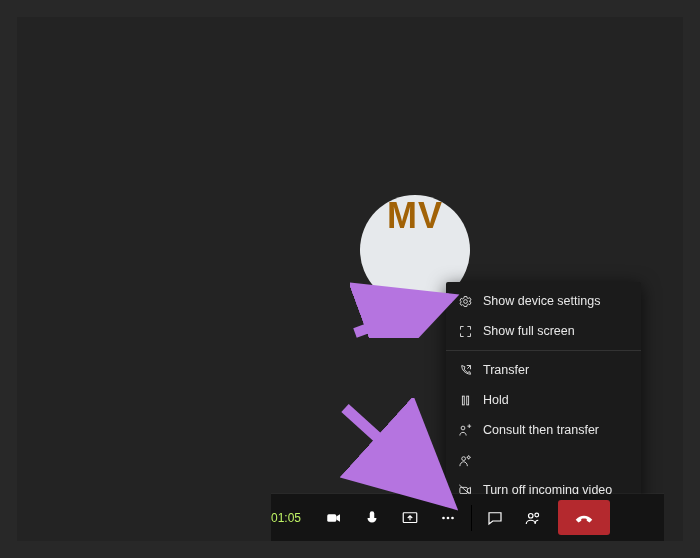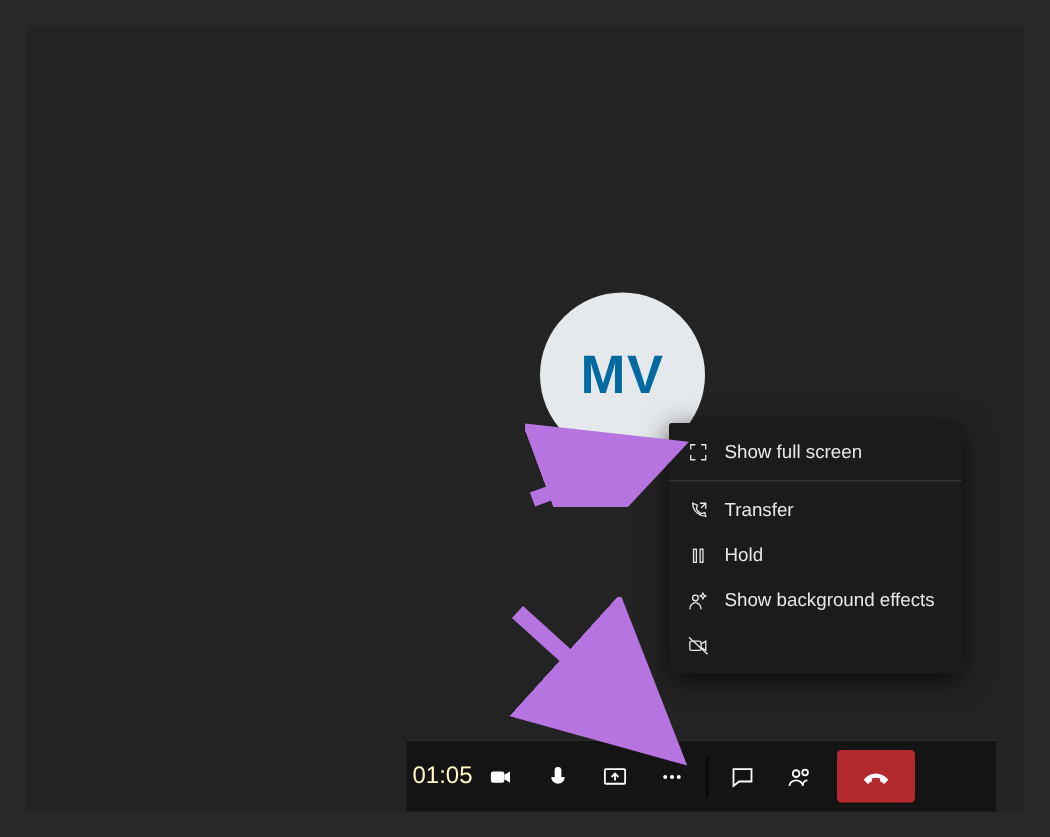--- a/index.html
+++ b/index.html
@@ -1,22 +1,22 @@
 <!DOCTYPE html>
 <html><head>
 <meta charset="utf-8">
 <style>
   html,body{margin:0;padding:0;width:700px;height:558px;background:#282828;font-family:"Segoe UI",Arial,sans-serif;color:#fff;overflow:hidden}
   .canvas{position:relative;width:700px;height:558px}
   .inner{position:absolute;left:17px;top:17px;width:666px;height:524px;background:#232323}
   
-  .avatar{position:absolute;width:110px;height:110px;border-radius:50%;background:#e6e9ec;left:360px;top:195px;display:flex;align-items:center;justify-content:center;font-size:36px;font-weight:600;color:#0369a1;letter-spacing:1px}
+  .avatar{position:absolute;width:110px;height:110px;border-radius:50%;background:#e6e9ec;left:360px;top:195px;display:flex;justify-content:center;font-size:36px;font-weight:600;color:#a16207;letter-spacing:1px}
   
   .bar{position:absolute;left:271px;bottom:17px;width:393px;height:47px;background:#141414;display:flex;align-items:center;box-shadow:0 -1px 0 rgba(255,255,255,.03)}
-  .timer{width:44px;text-align:right;font-size:16px;color:#fef9c3}
+  .timer{width:44px;text-align:left;font-size:12px;color:#bef264}
   .btn{width:38px;height:47px;display:flex;align-items:center;justify-content:center;color:#fff}
   .btn svg{width:18px;height:18px;stroke:#fff;fill:none;stroke-width:1.6}
   .btn.fill svg{fill:#fff;stroke:none}
   .hangup{width:52px;height:35px;margin:0 6px;background:#b4292e;border-radius:3px;display:flex;align-items:center;justify-content:center}
   .hangup svg{width:22px;height:22px;fill:#fff}
   .sep{width:1px;height:26px;background:#000;margin:0 4px}
   
   .menu{position:absolute;left:446px;top:282px;width:195px;background:#1b1b1b;box-shadow:0 4px 18px rgba(0,0,0,.7);font-size:12.5px;padding:4px 0;border-radius:2px}
   .mi{display:flex;align-items:center;height:30px;padding:0 12px;gap:10px;color:#e8e8e8;cursor:default}
   .mi svg{width:15px;height:15px;stroke:#e8e8e8;fill:none;stroke-width:1.4;flex-shrink:0}
@@ -30,20 +30,27 @@
 <div class="canvas">
   <div class="inner"></div>
 
   <div class="avatar">
     <span>MV</span>
   </div>
 
   <div class="menu">
     <div class="mi">
       <svg viewBox="0 0 24 24">
+          <circle cx="12" cy="12" r="3"></circle>
+          <path d="M19 12a7 7 0 0 0-.1-1.2l2-1.5-2-3.4-2.3 1a7 7 0 0 0-2-.1L14 4h-4l-.6 2.8a7 7 0 0 0-2 1.1l-2.3-1-2 3.4 2 1.5A7 7 0 0 0 5 12a7 7 0 0 0 .1 1.2l-2 1.5 2 3.4 2.3-1a7 7 0 0 0 2 1.1L10 20h4l.6-2.8a7 7 0 0 0 2-1.1l2.3 1 2-3.4-2-1.5c.1-.4.1-.8.1-1.2z"></path>
+        </svg>
+      <span>Show device settings</span>
+    </div>
+    <div class="mi">
+      <svg viewBox="0 0 24 24">
           <path d="M4 9V4h5M20 9V4h-5M4 15v5h5M20 15v5h-5"></path>
         </svg>
       <span>Show full screen</span>
     </div>
     <div class="msep"></div>
     <div class="mi">
       <svg viewBox="0 0 24 24">
           <path d="M6 4c0 7 5 13 14 14l-1-4-4 1c-2-1-4-3-5-5l1-4z"></path>
           <path d="M14 4h6v6"></path>
           <path d="M20 4l-5 5"></path>
@@ -52,32 +59,40 @@
     </div>
     <div class="mi">
       <svg viewBox="0 0 24 24">
           <rect x="7" y="5" width="3" height="14"></rect>
           <rect x="14" y="5" width="3" height="14"></rect>
         </svg>
       <span>Hold</span>
     </div>
     <div class="mi">
       <svg viewBox="0 0 24 24">
+          <circle cx="8" cy="8" r="3"></circle>
+          <path d="M3 20c0-3 2-5 5-5s5 2 5 5"></path>
+          <path d="M15 5h6M18 2v6"></path>
+        </svg>
+      <span>Consult then transfer</span>
+    </div>
+    <div class="mi">
+      <svg viewBox="0 0 24 24">
           <circle cx="9" cy="9" r="3"></circle>
           <path d="M3 21c0-4 3-7 6-7s6 3 6 7"></path>
           <path d="M17 4l1 2 2 1-2 1-1 2-1-2-2-1 2-1z"></path>
         </svg>
-      <span>Show background effects</span>
     </div>
     <div class="mi">
       <svg viewBox="0 0 24 24">
           <rect x="3" y="7" width="12" height="10" rx="2"></rect>
           <path d="M15 10l5-3v10l-5-3"></path>
           <path d="M2 3l20 18"></path>
         </svg>
+      <span>Turn off incoming video</span>
     </div>
   </div>
 
   <div class="bar">
     <div class="timer">01:05</div>
     <div class="btn fill">
       <svg viewBox="0 0 24 24">
           <rect x="3" y="7" width="12" height="10" rx="2"></rect>
           <path d="M15 10l5-3v10l-5-3z"></path>
         </svg>

